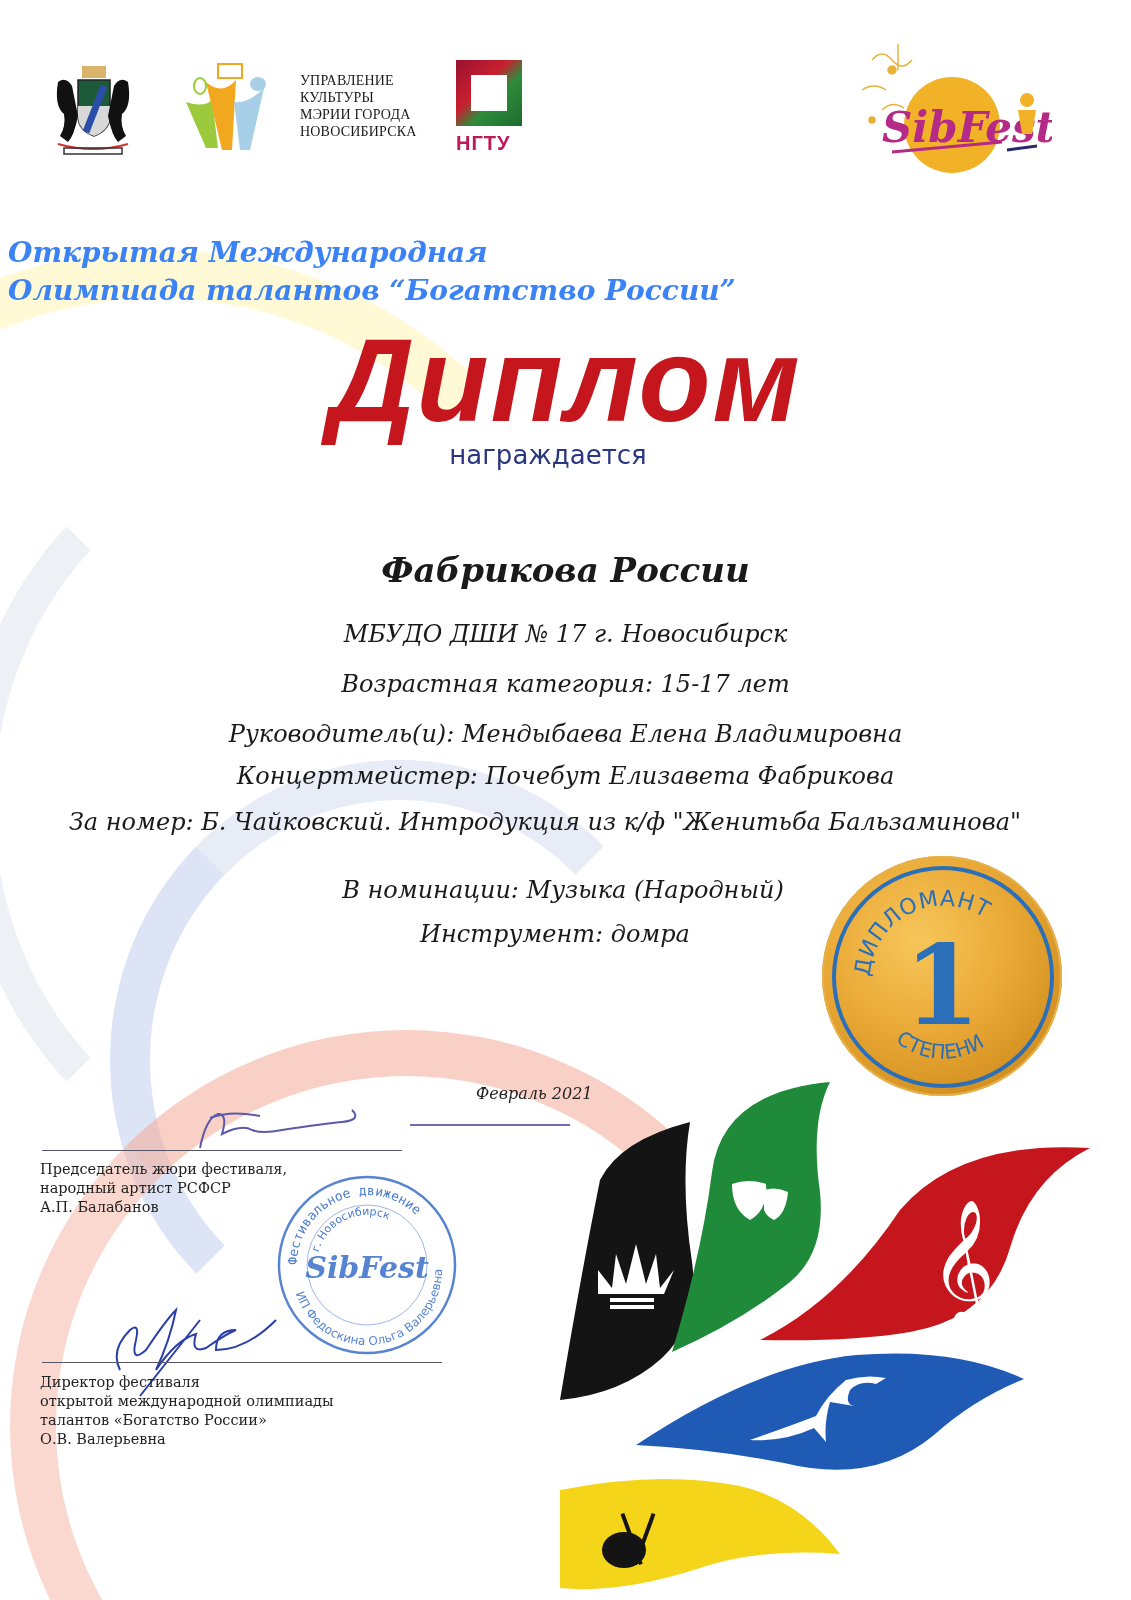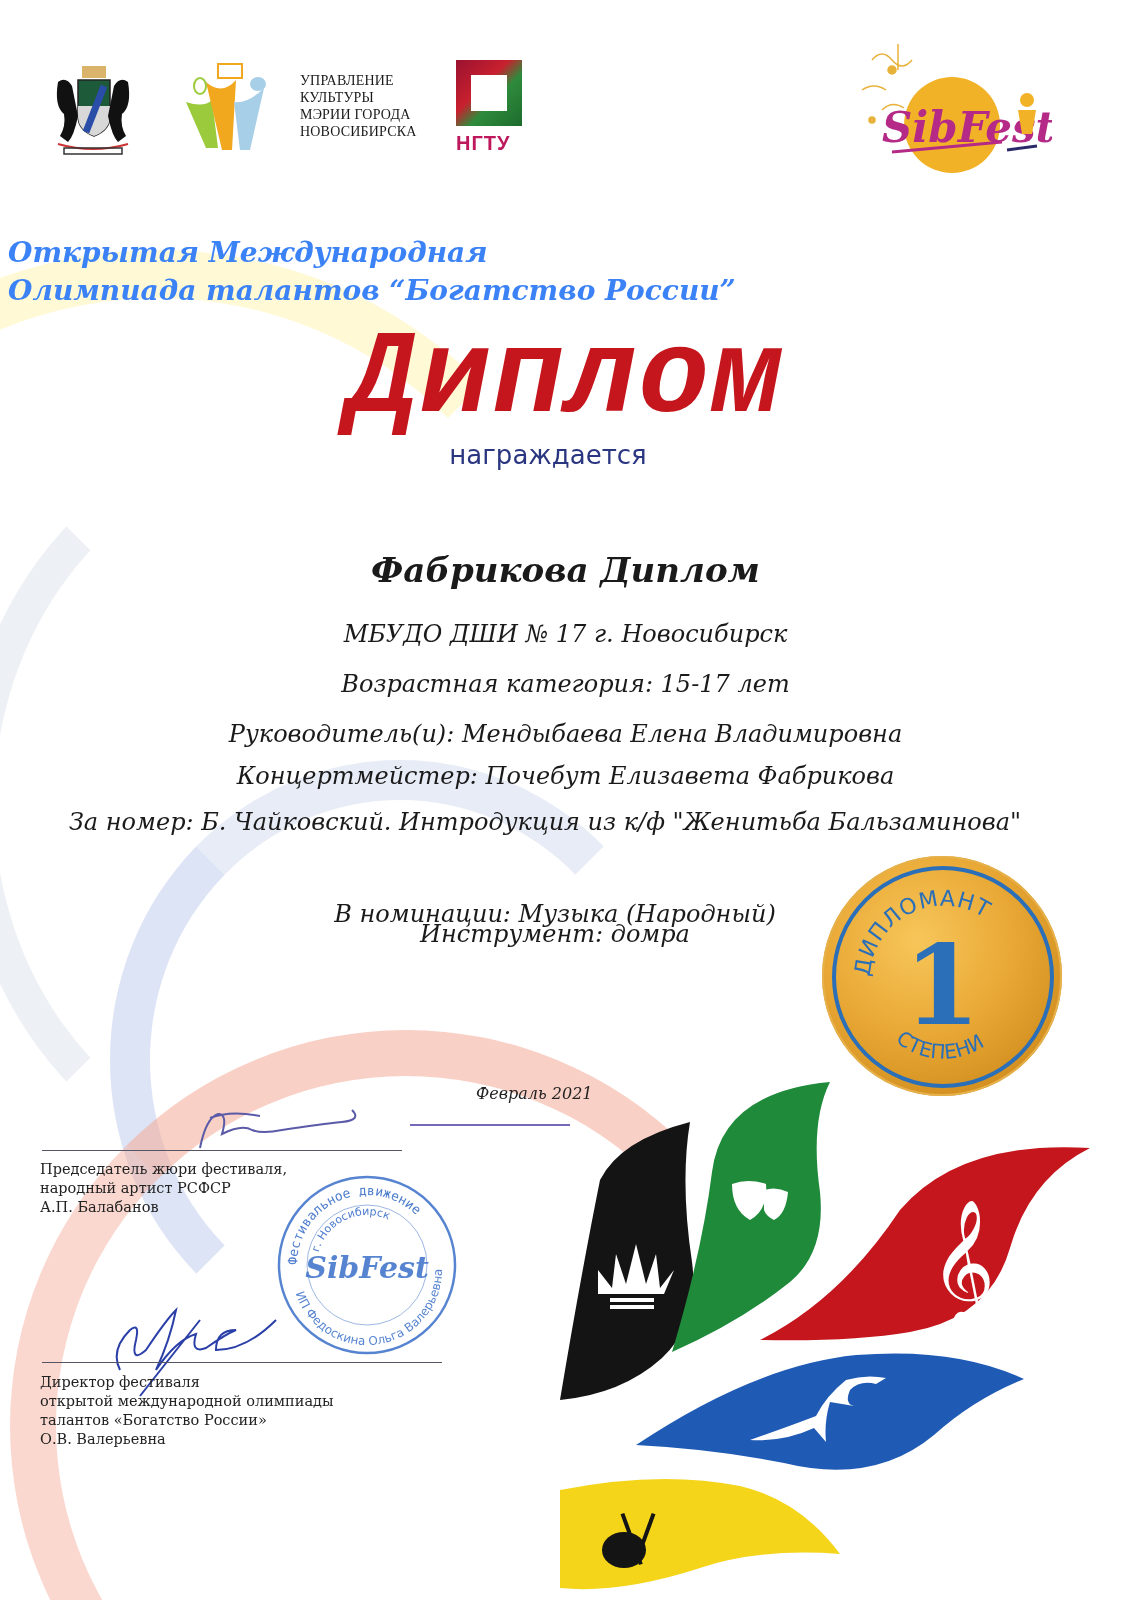--- a/index.html
+++ b/index.html
@@ -24,31 +24,31 @@
   .logo-ngtu { left: 456px; top: 60px; width: 70px; height: 98px; }
   .ngtu-mark { width: 66px; height: 66px; position: relative; background: linear-gradient(135deg, #9a1230 0%, #c8202e 40%, #2f8b3c 60%, #1d6b2d 100%); }
   .ngtu-mark .hole { position: absolute; left: 15px; top: 15px; width: 36px; height: 36px; background: #fff; }
   .ngtu-label { font-family: "Liberation Sans", sans-serif; font-weight: bold; font-size: 20px; color: #be185d; margin-top: 6px; letter-spacing: 1px; }
   .logo-sibfest { left: 842px; top: 30px; width: 210px; height: 150px; }
 
   
   .subtitle { left: 8px; width: 1131px; font-family: "DejaVu Serif", serif; font-style: italic; font-weight: bold; color: #3b82f6; font-size: 28px; }
   .subtitle.l1 { top: 236px; }
   .subtitle.l2 { top: 274px; }
-  .diploma { left: 0; width: 1131px; top: 310px; text-align: center; font-family: Liberation Mono, monospace; font-style: italic; font-weight: bold; font-size: 118px; color: #c4161c; letter-spacing: 2px; line-height: 140px; }
+  .diploma { left: 0; width: 1131px; top: 310px; text-align: center; font-family: Liberation Sans, sans-serif; font-style: italic; font-weight: bold; font-size: 118px; color: #c4161c; letter-spacing: 2px; line-height: 140px; }
   .awarded { left: 0; width: 1096px; top: 440px; text-align: center; font-family: "DejaVu Sans", sans-serif; font-size: 26px; color: #2a3680; }
 
   .name { left: 0; width: 1131px; top: 550px; text-align: center; font-family: "DejaVu Serif", serif; font-style: italic; font-weight: bold; font-size: 34px; color: #1a1a1a; }
   .line { left: 0; width: 1131px; text-align: center; font-family: "DejaVu Serif", serif; font-style: italic; font-size: 24px; color: #1a1a1a; }
   .l-school { top: 620px; }
   .l-age { top: 670px; }
   .l-lead { top: 720px; }
   .l-accomp { top: 762px; }
   .l-piece { top: 808px; width: 1090px; }
-  .l-nom { top: 900px; width: 1110px; }
+  .l-nom { top: 876px; width: 1110px; margin-left: 8px; }
   .l-instr { top: 920px; width: 1110px; }
 
   
   .medal { left: 822px; top: 856px; width: 240px; height: 240px; border-radius: 50%;
     background: radial-gradient(circle at 40% 35%, #f7c65a 0%, #e9a835 45%, #d08d1e 80%, #b97818 100%);
     box-shadow: 0 0 0 2px #e6b04a inset; }
   .medal .ring { position: absolute; left: 10px; top: 10px; width: 214px; height: 214px; border-radius: 50%; border: 4px solid #2a6fb8; }
   .medal svg { position: absolute; left: 0; top: 0; }
 
   .date { left: 476px; top: 1084px; font-family: "DejaVu Serif", serif; font-style: italic; font-size: 16px; color: #222; }
@@ -127,21 +127,21 @@
     <path d="M176 80 l18 0 l-4 24 l-10 0 z" fill="#f2b227"></path>
     <path d="M165 120 l30 -4" stroke="#2a2a6a" stroke-width="3"></path>
   </svg>
 </div>
 
 <div class="abs subtitle l1">Открытая Международная</div>
 <div class="abs subtitle l2">Олимпиада талантов “Богатство России”</div>
 <div class="abs diploma">Диплом</div>
 <div class="abs awarded">награждается</div>
 
-<div class="abs name">Фабрикова Диплом</div>
+<div class="abs name">Фабрикова России</div>
 <div class="abs line l-school">МБУДО ДШИ № 17 г. Новосибирск</div>
 <div class="abs line l-age">Возрастная категория: 15-17 лет</div>
 <div class="abs line l-lead">Руководитель(и): Мендыбаева Елена Владимировна</div>
 <div class="abs line l-accomp">Концертмейстер: Почебут Елизавета Фабрикова</div>
 <div class="abs line l-piece">За номер: Б. Чайковский. Интродукция из к/ф "Женитьба Бальзаминова"</div>
 <div class="abs line l-nom">В номинации: Музыка (Народный)</div>
 <div class="abs line l-instr">Инструмент: домра</div>
 
 <div class="abs medal">
   <div class="ring"></div>

